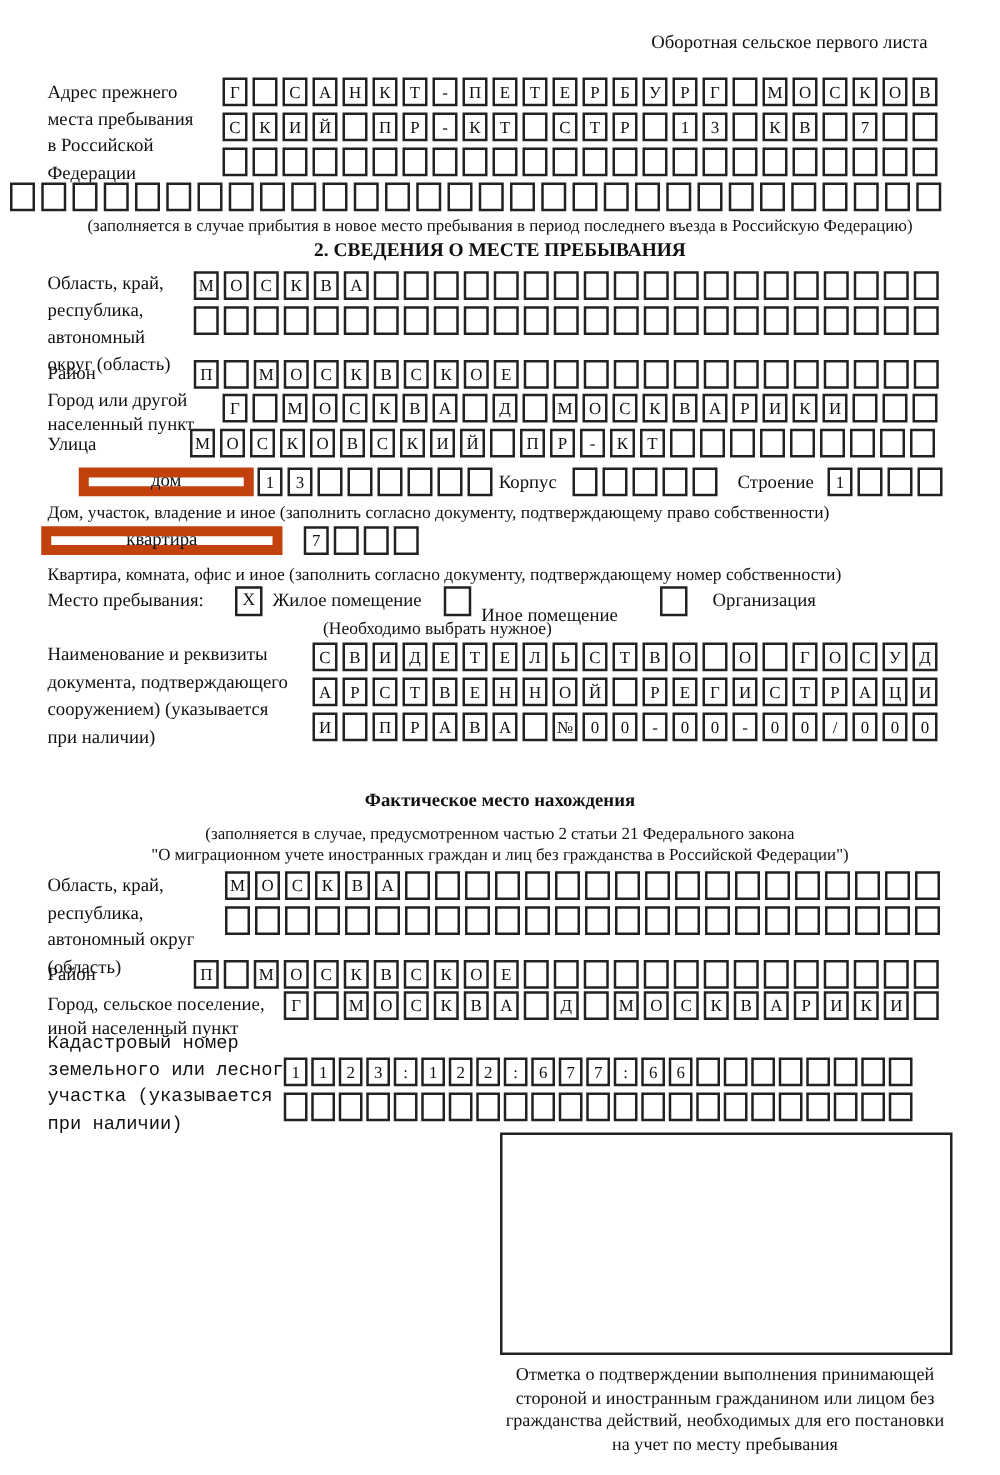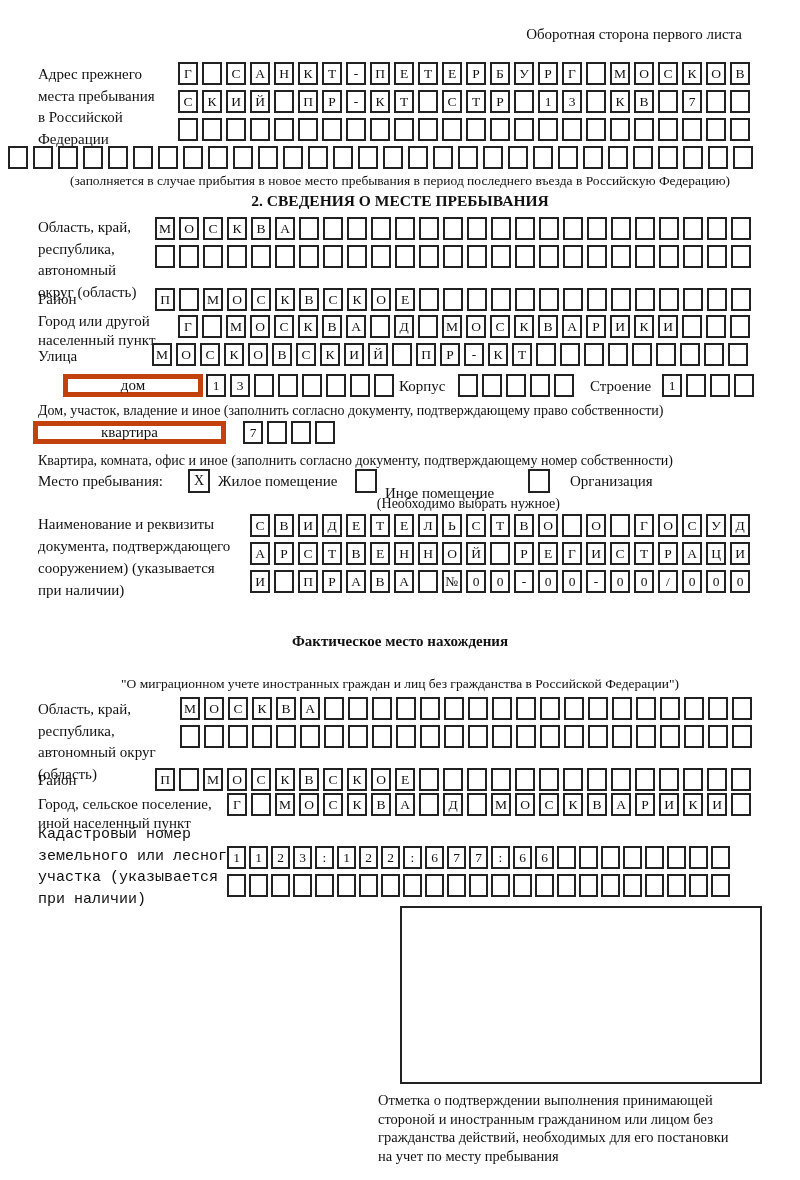--- a/index.html
+++ b/index.html
@@ -10,33 +10,33 @@
   .cap{position:absolute;font-size:13.5px;line-height:17px;}
   .center{left:0;width:800px;text-align:center;}
   .title{position:absolute;left:0;width:800px;text-align:center;font-weight:bold;font-size:15.5px;}
   .row{position:absolute;display:flex;gap:4px;}
   .row.g5{gap:5px;}
   .row.g3{gap:3px;}
   .cell{width:20px;height:23px;box-sizing:border-box;border:2px solid #222;background:#fff;
         display:flex;align-items:center;justify-content:center;
         font-size:13.5px;font-family:"Liberation Serif",serif;}
   .row.g3 .cell{width:19px;}
-  .widebox{position:absolute;height:23px;box-sizing:border-box;border:5px solid #c2410c;
+  .widebox{position:absolute;height:23px;box-sizing:border-box;border:8px solid #c2410c;
         display:flex;align-items:center;justify-content:center;font-size:15px;}
   .chk{position:absolute;width:22px;height:24px;box-sizing:border-box;border:2px solid #222;
         display:flex;align-items:center;justify-content:center;font-size:14px;}
   .bigbox{position:absolute;left:400px;top:906px;width:362px;height:178px;
         box-sizing:border-box;border:2px solid #222;background:#fff;}
 </style>
 </head>
 <body>
 
 <div class="sheet">
 
-  <div class="lbl" style="top:24px;right:58px;">Оборотная сторона первого листа</div>
+  <div class="lbl" style="top:24px;right:58px;">Оборотная сельское первого листа</div>
 
   <div class="lbl" style="left:38px;top:64px;">
     <div>Адрес прежнего</div>
     <div>места пребывания</div>
     <div>в Российской</div>
     <div>Федерации</div>
   </div>
   <div class="row" style="left:178px;top:62px;">
       <div class="cell">Г</div>
       <div class="cell"></div>
@@ -338,21 +338,21 @@
     </div>
   <div class="cap" style="left:38px;top:452px;font-size:14px;">Квартира, комната, офис и иное (заполнить согласно документу, подтверждающему номер собственности)</div>
 
   <div class="lbl" style="left:38px;top:471px;">Место пребывания:</div>
   <div class="chk" style="left:188px;top:469px;">X</div>
   <div class="lbl" style="left:218px;top:471px;">Жилое помещение</div>
   <div class="chk" style="left:355px;top:469px;"></div>
   <div class="lbl" style="left:385px;top:471px;margin-top:12px;">Иное помещение</div>
   <div class="chk" style="left:528px;top:469px;"></div>
   <div class="lbl" style="left:570px;top:471px;">Организация</div>
-  <div class="cap" style="left:140px;top:495px;width:420px;text-align:right;font-size:14px;">(Необходимо выбрать нужное)</div>
+  <div class="cap" style="left:140px;top:495px;width:420px;text-align:center;font-size:14px;">(Необходимо выбрать нужное)</div>
 
   <div class="lbl" style="left:38px;top:513px;line-height:22px;">
     <div>Наименование и реквизиты</div>
     <div>документа, подтверждающего</div>
     <div>сооружением) (указывается</div>
     <div>при наличии)</div>
   </div>
   <div class="row" style="left:250px;top:514px;">
       <div class="cell">С</div>
       <div class="cell">В</div>
@@ -417,20 +417,21 @@
       <div class="cell">-</div>
       <div class="cell">0</div>
       <div class="cell">0</div>
       <div class="cell">/</div>
       <div class="cell">0</div>
       <div class="cell">0</div>
       <div class="cell">0</div>
     </div>
 
   <div class="title" style="top:633px;font-size:15px;">Фактическое место нахождения</div>
+  <div class="cap center" style="top:658px;">(заполняется в случае, предусмотренном частью 2 статьи 21 Федерального закона</div>
   <div class="cap center" style="top:675px;">"О миграционном учете иностранных граждан и лиц без гражданства в Российской Федерации")</div>
 
   <div class="lbl" style="left:38px;top:699px;">
     <div>Область, край,</div>
     <div>республика,</div>
     <div>автономный округ</div>
     <div>(область)</div>
   </div>
   <div class="row" style="left:180px;top:697px;">
       <div class="cell">М</div>
@@ -594,20 +595,20 @@
       <div class="cell"></div>
       <div class="cell"></div>
       <div class="cell"></div>
       <div class="cell"></div>
       <div class="cell"></div>
       <div class="cell"></div>
       <div class="cell"></div>
     </div>
 
   <div class="bigbox"></div>
-  <div class="cap" style="left:378px;top:1091px;width:404px;text-align:left;font-size:14.5px;line-height:18.5px;">
+  <div class="cap" style="left:378px;top:1091px;width:404px;text-align:center;font-size:14.5px;line-height:18.5px;">
     <div>Отметка о подтверждении выполнения принимающей</div>
     <div>стороной и иностранным гражданином или лицом без</div>
     <div>гражданства действий, необходимых для его постановки</div>
     <div>на учет по месту пребывания</div>
   </div>
 
 </div>
 
 </body></html>

